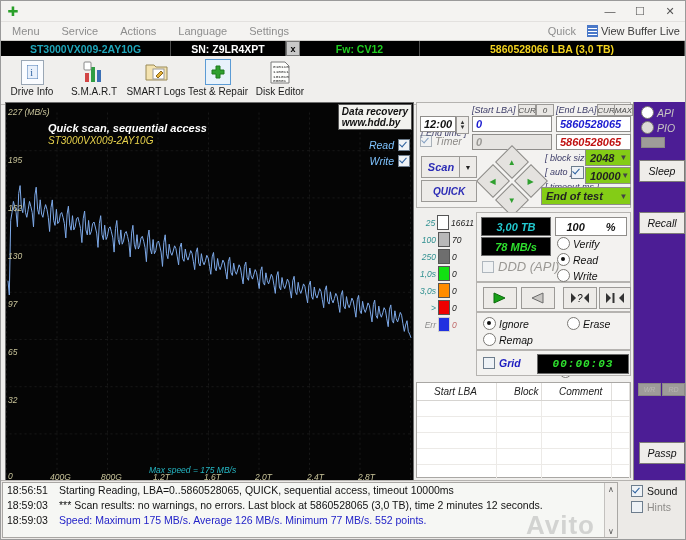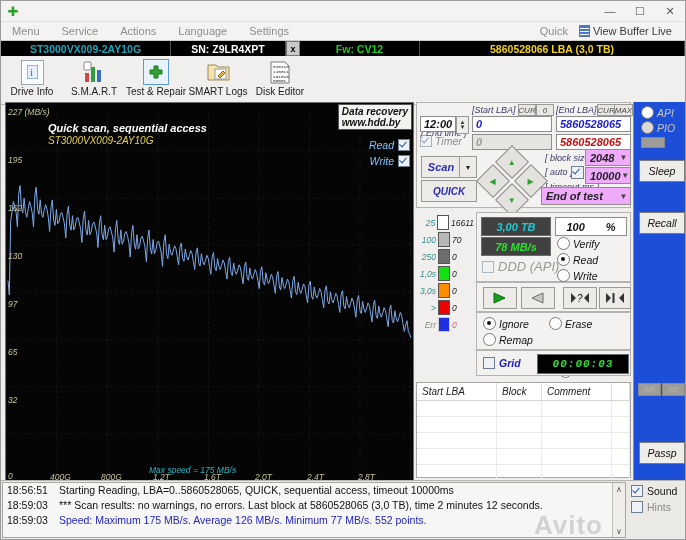--- a/index.html
+++ b/index.html
@@ -15,21 +15,21 @@
   .tb-title{margin-left:5px;color:#5a5a5a;font-size:11.5px;}
   .tb-buttons{margin-left:auto;display:flex;}
   .tb-btn{width:30px;height:20px;display:flex;align-items:center;justify-content:center;
           color:#555;font-size:11px;}
 
   
   .menubar{height:18px;background:#f4f3f1;display:flex;align-items:center;
            border-bottom:1px solid #cfcdca;}
   .menu-item{padding:0 11px;color:#8d8d8d;font-size:11px;line-height:18px;}
   .menu-right{margin-left:auto;display:flex;align-items:center;}
-  .vbl{display:flex;align-items:center;gap:3px;padding-right:13px;color:#3c3c3c;font-size:11px;}
+  .vbl{display:flex;align-items:center;gap:3px;padding-right:5px;color:#3c3c3c;font-size:11px;}
   .vbl-icon{display:inline-block;width:9px;height:10px;
             background:repeating-linear-gradient(to bottom,#4a78c8 0 2px,#fff 2px 3px);
             border:1px solid #4a78c8;}
 
   
   .devbar{height:15px;background:#000;display:flex;align-items:center;
           font-size:10.5px;font-weight:bold;}
   .dev-cell{height:15px;display:flex;align-items:center;justify-content:center;
             border-right:1px solid #4d4d4d;box-sizing:border-box;}
   .dev-model{width:170px;color:#1ea5b9;}
@@ -80,84 +80,84 @@
   .lblk{color:#3a3a66;font-size:9px;}
   .fld{border:1px solid #8f8d8a;background:#fff;box-sizing:border-box;
        display:flex;align-items:center;padding-left:3px;font-weight:bold;}
   .fld.dis{background:#e6e4e1;color:#9a9894;}
   .minibtn{border:1px solid #9c9a97;background:#e9e7e4;font-size:8px;color:#4a4a4a;
            display:flex;align-items:center;justify-content:center;}
   .spin{border:1px solid #9c9a97;background:#efedea;width:11px;display:flex;
         flex-direction:column;align-items:center;justify-content:center;font-size:6px;color:#333;line-height:5px;}
   .bigbtn{border:1px solid #9c9a97;background:#edebe8;display:flex;align-items:center;
           justify-content:center;color:#2b2bb5;font-weight:bold;font-size:11px;}
-  .combo{border:1px solid #8f8d8a;background:#f0abfc;display:flex;align-items:center;
+  .combo{border:1px solid #8f8d8a;background:#84cc16;display:flex;align-items:center;
          padding-left:4px;font-size:11px;box-sizing:border-box;}
   .combo .cv{flex:1;font-weight:bold;}
   .caret{width:13px;text-align:center;color:#444;font-size:8px;}
   .dpad{position:absolute;width:60px;height:60px;}
   .dseg{position:absolute;width:22px;height:22px;background:#e4e2df;border:1px solid #8d8b88;
         transform:rotate(45deg);display:flex;align-items:center;justify-content:center;}
   .dseg span{transform:rotate(-45deg);color:#2fa02f;font-size:8px;}
 
   
   .leg{position:absolute;left:0;top:0;width:58px;}
   .legrow{display:flex;align-items:center;height:17px;gap:2px;}
   .legname{width:20px;text-align:right;font-size:8.5px;color:#2f8f8f;}
   .legsw{width:10px;height:13px;border:1px solid #555;}
   .legval{font-size:8.5px;color:#222;}
 
   
-  .ro{background:#404040;border:1px solid #6a6a6a;display:flex;align-items:center;
+  .ro{background:#000000;border:1px solid #6a6a6a;display:flex;align-items:center;
       justify-content:center;font-weight:bold;font-size:11px;}
   .ro.cy{color:#22c9cf;}
   .ro.gr{color:#2ee02e;}
   .pct{border:1px solid #8f8d8a;background:#fff;display:flex;align-items:center;
        justify-content:space-around;font-weight:bold;font-size:11px;color:#111;}
   .rad{display:flex;align-items:center;gap:3px;font-size:10.5px;color:#111;}
   .rc{width:11px;height:11px;border-radius:50%;border:1px solid #7b7975;background:#fff;
       display:inline-block;position:relative;}
   .rc.on:after{content:"";position:absolute;left:2.5px;top:2.5px;width:4px;height:4px;
       border-radius:50%;background:#111;}
   .tbtn{border:1px solid #9c9a97;background:#edebe8;display:flex;align-items:center;
         justify-content:center;}
   .clock{background:#000;border:1px solid #6a6a6a;color:#2ee02e;font-weight:bold;
          font-size:11px;display:flex;align-items:center;justify-content:center;
          font-family:"Liberation Mono","DejaVu Sans Mono",monospace;letter-spacing:1px;}
 
   
   .tbl{position:absolute;left:0;top:280px;width:215px;height:96px;background:#fff;
        border:1px solid #a9a7a4;box-sizing:border-box;}
   .thead{display:flex;height:17px;border-bottom:1px solid #d6d4d1;}
-  .th{font-size:10px;color:#222;padding-left:5px;line-height:17px;border-right:1px solid #e0dedb;
+  .th{font-size:10px;color:#222;padding-left:17px;line-height:17px;border-right:1px solid #e0dedb;
       box-sizing:border-box;}
   .trow{height:15px;border-bottom:1px solid #eceae7;display:flex;}
   .tc{border-right:1px solid #eceae7;box-sizing:border-box;}
 
   
-  .far{position:absolute;left:632px;top:0;right:0;bottom:0;background:#1d4ed8;
+  .far{position:absolute;left:632px;top:0;right:0;bottom:0;background:#4c1d95;
        border-left:1px solid #8f8d8a;}
   .far .rad{color:#c8c6c3;}
   .fbtn{border:1px solid #7d7b78;background:#efedea;display:flex;align-items:center;
         justify-content:center;font-size:10.5px;color:#111;}
   .fbtn.dim{background:#9e9c99;color:#b8b6b3;border-color:#8a8885;font-size:7px;}
 
   
   .logwrap{position:absolute;left:0;right:0;bottom:0;height:58px;background:#eceae7;
            display:flex;border-top:1px solid #b5b3b0;}
   .log{flex:1;background:#f6f7f4;border:1px solid #a9a7a4;margin:1px;position:relative;overflow:hidden;}
   .logline{display:flex;font-size:10.5px;line-height:15px;padding-left:4px;}
   .logtime{width:52px;color:#111;}
   .logtxt{color:#111;}
   .logtxt.blue{color:#2323c8;}
   .scroll{position:absolute;right:0;top:0;bottom:0;width:12px;background:#efedea;
           border-left:1px solid #c3c1be;display:flex;flex-direction:column;
           align-items:center;justify-content:space-between;font-size:8px;color:#555;}
   .sbtn{height:12px;display:flex;align-items:center;justify-content:center;width:12px;}
-  .logright{width:54px;padding:2px 0 0 4px;}
+  .logright{width:54px;padding:2px 0 0 4px;margin-left:8px;}
   .ckline{display:flex;align-items:center;gap:4px;font-size:10.5px;color:#111;height:16px;}
   .ckline.dim{color:#8d8b88;}
   .avito{position:absolute;right:22px;bottom:-4px;font-size:26px;color:rgba(120,120,120,.28);
          font-weight:bold;letter-spacing:1px;pointer-events:none;}
 </style>
 </head>
 <body>
 
 <div class="app">
 
@@ -209,39 +209,39 @@
       <span class="glyph">
         <svg width="22" height="23">
           <rect x="2" y="12" width="4" height="9" fill="#d24545"></rect>
           <rect x="8" y="6" width="4" height="15" fill="#2f9e44"></rect>
           <rect x="14" y="9" width="4" height="12" fill="#3b6fb5"></rect>
           <rect x="1" y="1" width="7" height="8" rx="1" fill="#fff" stroke="#888"></rect>
         </svg>
       </span>
       <span class="lbl">S.M.A.R.T</span>
     </div>
+    <div class="tool">
+      <span class="glyph">
+        <svg width="23" height="22">
+          <path d="M1 4 h8 l2 2 h11 v13 h-21 z" fill="#f4e3b0" stroke="#9a8a56"></path>
+          <rect x="8" y="8" width="11" height="10" fill="#fff" stroke="#9a9a9a"></rect>
+          <path d="M11 15 l5 -5 l2 2 l-5 5 z" fill="#e8b23a" stroke="#8a6a20"></path>
+        </svg>
+      </span>
+      <span class="lbl">SMART Logs</span>
+    </div>
     <div class="tool sel">
       <span class="glyph">
         <span class="ico-box ico-sel" style="width:24px;height:24px;">
           <svg width="16" height="16">
             <path d="M6 2 h4 v4 h4 v4 h-4 v4 h-4 v-4 h-4 v-4 h4 z" fill="#2fa02f" stroke="#1e7a1e"></path>
           </svg>
         </span>
       </span>
       <span class="lbl">Test &amp; Repair</span>
-    </div>
-    <div class="tool">
-      <span class="glyph">
-        <svg width="23" height="22">
-          <path d="M1 4 h8 l2 2 h11 v13 h-21 z" fill="#f4e3b0" stroke="#9a8a56"></path>
-          <rect x="8" y="8" width="11" height="10" fill="#fff" stroke="#9a9a9a"></rect>
-          <path d="M11 15 l5 -5 l2 2 l-5 5 z" fill="#e8b23a" stroke="#8a6a20"></path>
-        </svg>
-      </span>
-      <span class="lbl">SMART Logs</span>
     </div>
     <div class="tool">
       <span class="glyph">
         <svg width="20" height="23">
           <path d="M1 1 h14 l4 4 v17 h-18 z" fill="#fdfdfb" stroke="#7a7a7a"></path>
           <text x="3" y="7" font-size="4.4" fill="#1b1b1b" font-family="Liberation Mono,monospace">010110</text>
           <text x="3" y="12" font-size="4.4" fill="#1b1b1b" font-family="Liberation Mono,monospace">110011</text>
           <text x="3" y="17" font-size="4.4" fill="#1b1b1b" font-family="Liberation Mono,monospace">101010</text>
           <text x="3" y="21" font-size="4.4" fill="#1b1b1b" font-family="Liberation Mono,monospace">00001</text>
         </svg>
@@ -451,21 +451,21 @@
               <path d="M19 1 L14 6 L19 11 Z" fill="#333"></path>
             </svg>
         </div>
       </div>
 
       <div class="panel" style="position:absolute;left:60px;top:210px;width:155px;height:38px;">
         <div class="rad" style="position:absolute;left:6px;top:4px;">
           <span class="rc on"></span>
             <span>Ignore</span>
         </div>
-        <div class="rad" style="position:absolute;left:72px;top:4px;">
+        <div class="rad" style="position:absolute;left:90px;top:4px;">
           <span class="rc"></span>
             <span>Erase</span>
         </div>
         <div class="rad" style="position:absolute;left:6px;top:20px;">
           <span class="rc"></span>
             <span>Remap</span>
         </div>
         <div class="rad" style="position:absolute;left:82px;top:20px;margin-top:32px;">
           <span class="rc"></span>
             <span>Refresh</span>

